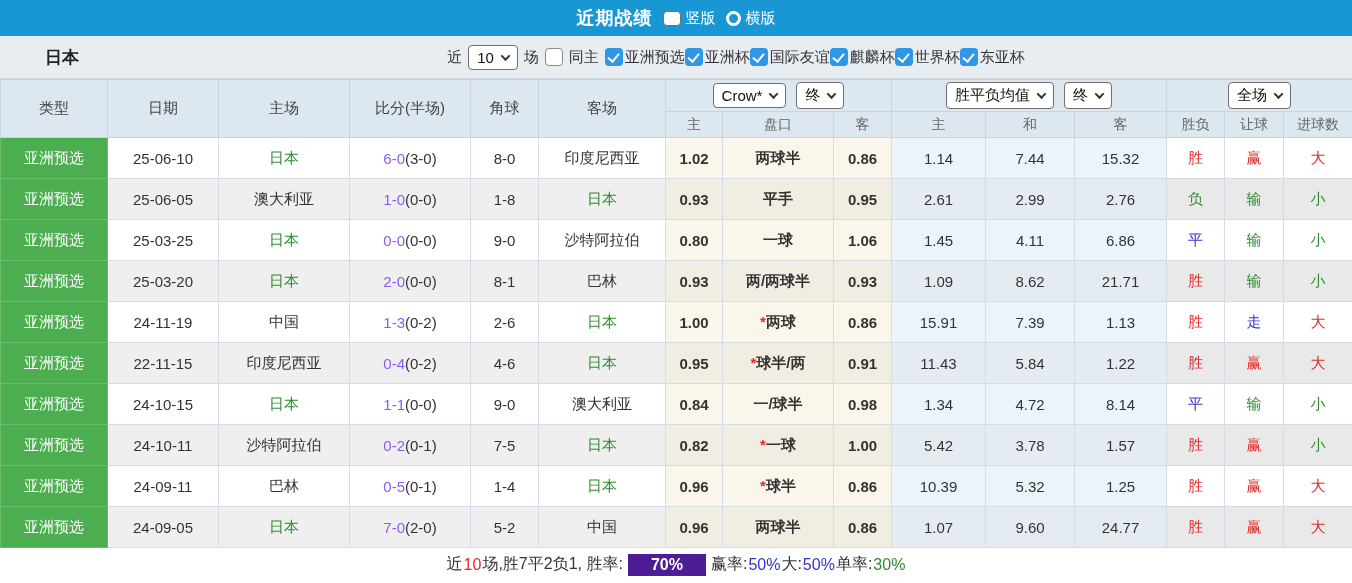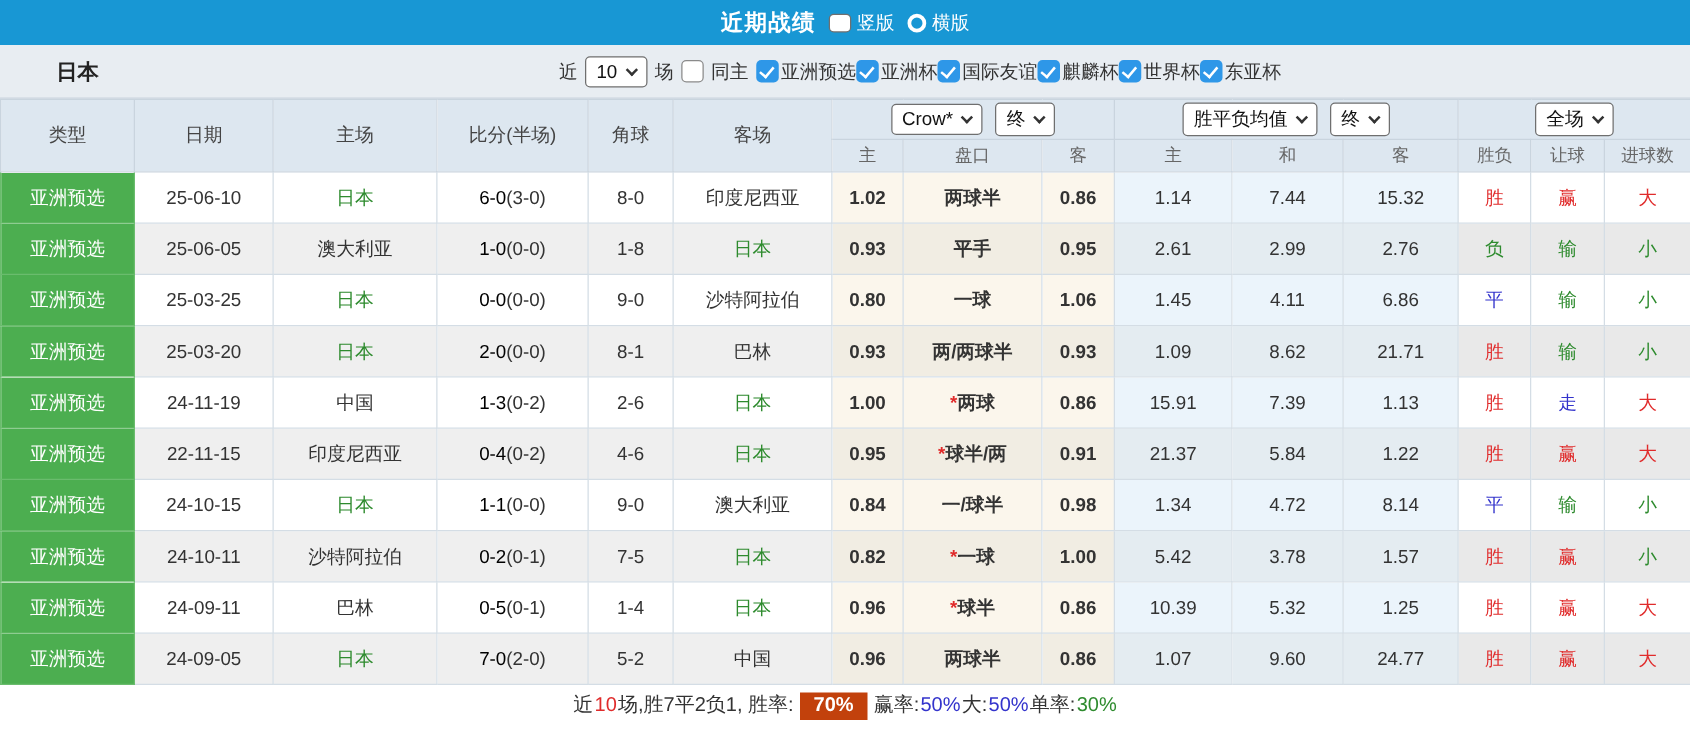--- a/index.html
+++ b/index.html
@@ -47,33 +47,33 @@
   tbody tr td:first-child { background:#4cae50; color:#fff; border-color:#6abc6d; }
   
   td.c-oh, td.c-hand, td.c-oa { background:#fbf6ec;font-weight:bold; }
   td.c-aw, td.c-ad, td.c-al { background:#ebf4fb; }
   
   tr.even td { background:#efefef; }
   tr.even td:first-child { background:#4cae50; }
   tr.even td.c-oh, tr.even td.c-hand, tr.even td.c-oa { background:#f1ede3; }
   tr.even td.c-aw, tr.even td.c-ad, tr.even td.c-al { background:#e4ecf1; }
   tr.even td.c-res, tr.even td.c-hres, tr.even td.c-gres { background:#e9e9e9; }
-  .score-ft { color:#000000; }
+  .score-ft { color:#8b5cf6; }
   .score-ht { color:#333;margin-top:28px; }
   .hand-star { color:#e02b2b; }
   [data-color="red"]   { color:#e02b2b; }
   [data-color="green"] { color:#2e8b2e; }
   [data-color="blue"]  { color:#3333cc; }
   [data-color="dark"]  { color:#333; }
 
   
   .summary { height:33px; display:flex; align-items:center; justify-content:center;
     font-size:16px; color:#333; gap:1px; background:#fff; }
-  .summary span[data-color="badge"] { background:#c2410c; color:#fff; font-weight:bold;
-    padding:2px 11px; margin:0 4px; }
+  .summary span[data-color="badge"] { background:#4c1d95; color:#fff; font-weight:bold;
+    padding:2px 23px; margin:0 4px; }
 </style>
 </head>
 <body>
 
 <div class="titlebar">
   <span class="title">近期战绩</span>
   <span class="radio-group">
     <span class="radio sel"></span>
     <span class="radio-label">竖版</span>
   </span>
@@ -307,21 +307,21 @@
     <td>
       <span class="score-ft">0-4</span><span class="score-ht">(0-2)</span>
     </td>
     <td>4-6</td>
     <td data-color="green">日本</td>
     <td class="c-oh">0.95</td>
     <td class="c-hand">
       <span class="hand-star">*</span><span>球半/两</span>
     </td>
     <td class="c-oa">0.91</td>
-    <td class="c-aw">21.37</td>
+    <td class="c-aw">11.43</td>
     <td class="c-ad">5.84</td>
     <td class="c-al">1.22</td>
     <td class="c-res" data-color="red">胜</td>
     <td class="c-hres" data-color="red">赢</td>
     <td class="c-gres" data-color="red">大</td>
   </tr>
       <tr>
     <td>亚洲预选</td>
     <td>24-10-15</td>
     <td data-color="green">日本</td>

